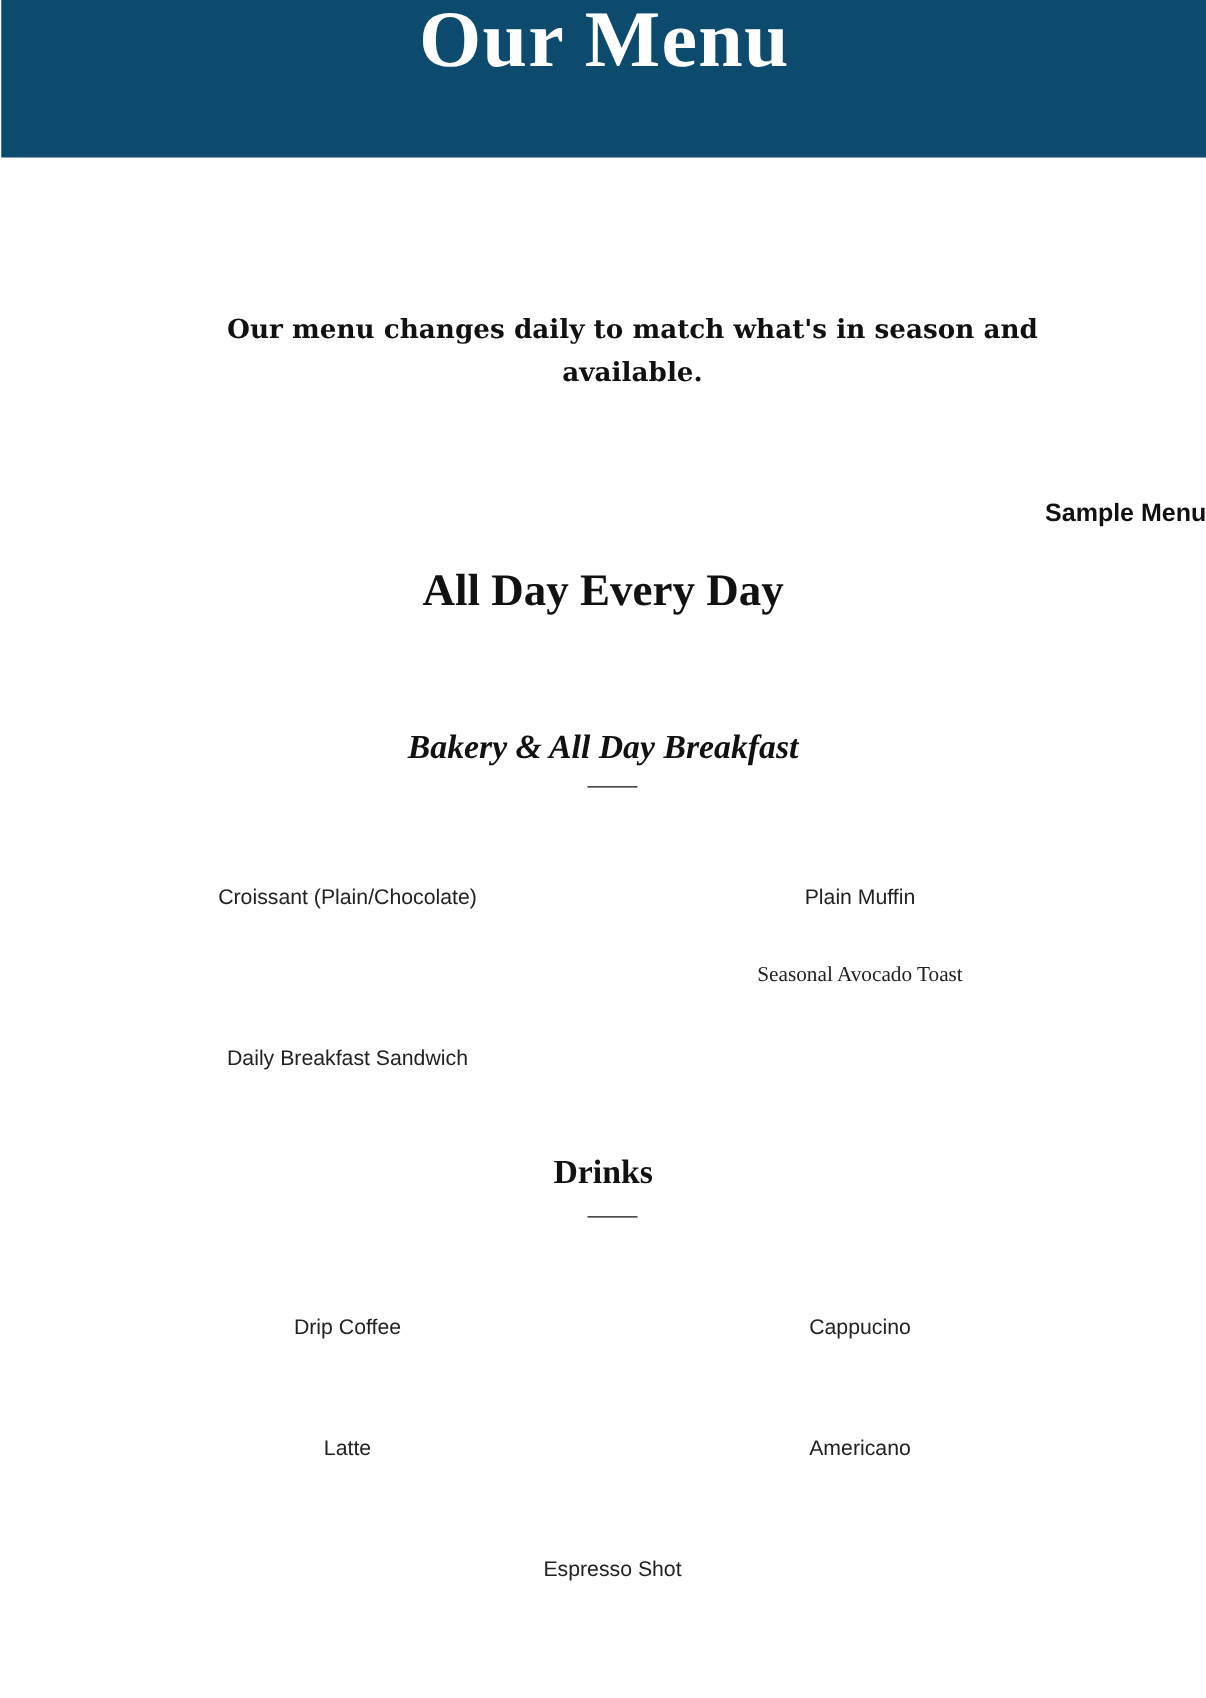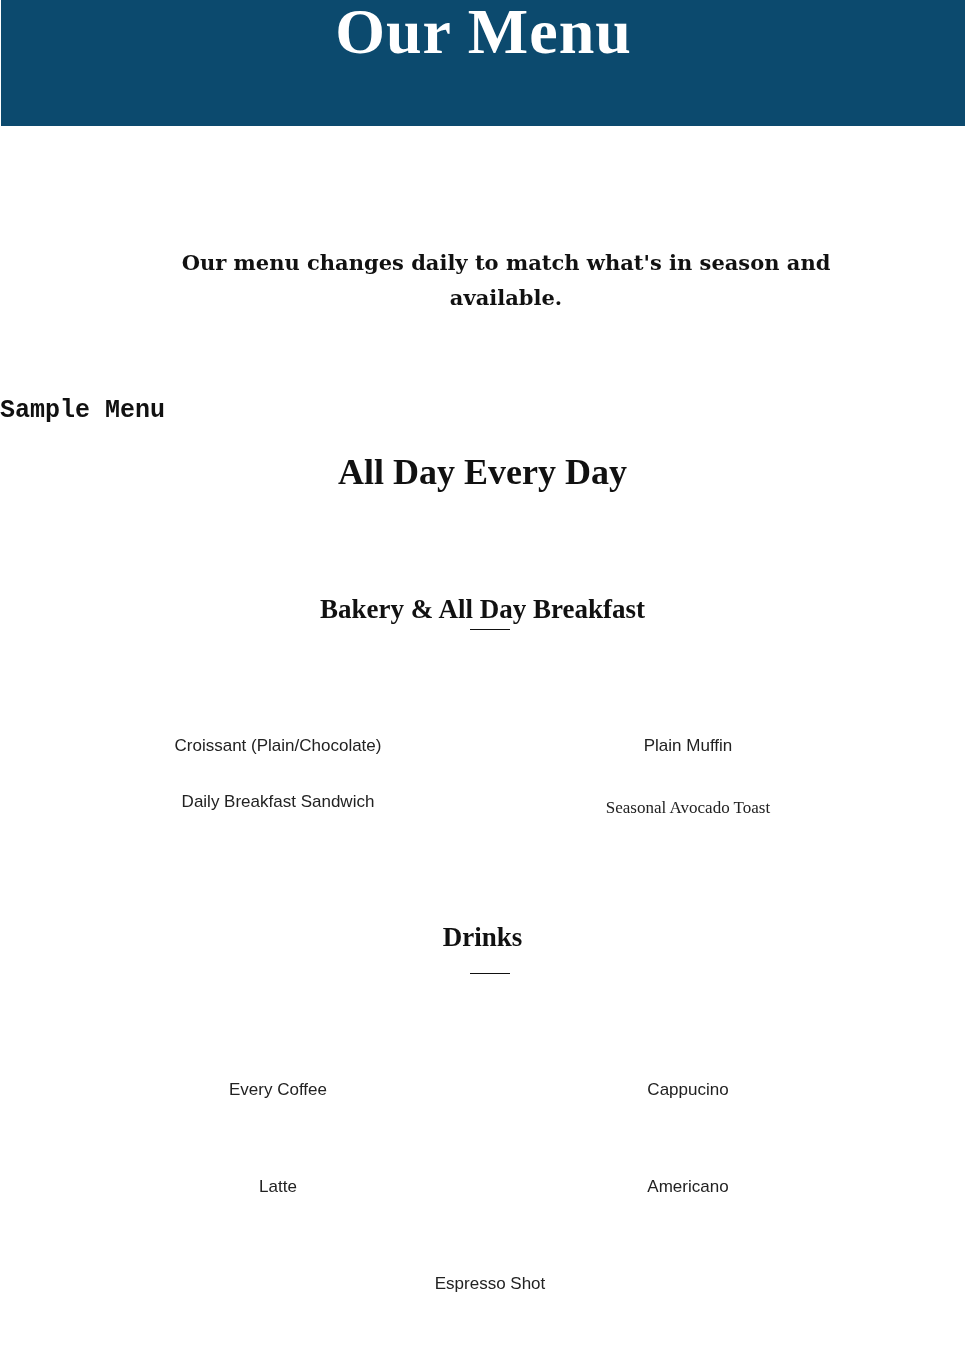--- a/index.html
+++ b/index.html
@@ -41,24 +41,24 @@
       font-family: "DejaVu Serif", "Liberation Serif", serif;
       font-weight: bold;
       font-size: 21px;
       line-height: 35px;
       color: #111111;
     }
     .sample-title {
       position: absolute;
       left: 0; right: 0;
       top: 388px;
-      text-align: left;
-      font-family: Liberation Mono, monospace;
+      text-align: right;
+      font-family: Liberation Sans, sans-serif;
       font-weight: bold;
-      font-size: 25px;
+      font-size: 20px;
       line-height: 46px;
       color: #111111;
     }
     .sample-sub {
       position: absolute;
       left: 0; right: 0;
       top: 448px;
       text-align: center;
       font-family: "Liberation Serif", "DejaVu Serif", serif;
       font-size: 36px;
@@ -82,48 +82,47 @@
       border-top: 1.5px solid #111111;
     }
     .item {
       position: absolute;
       text-align: center;
       font-family: "Liberation Sans", "DejaVu Sans", sans-serif;
       font-size: 17px;
       line-height: 22px;
       color: #222222;
       width: 340px;
-      margin-top: 28px;
     }
     .col-left { left: 108px; }
     .col-right { left: 518px; }
     .col-center { left: 320px; }
   </style>
 </head>
 <body>
 
 <header class="hero">
   <h1 class="hero-title" style="margin:0;">Our Menu</h1>
 </header>
 
 <p class="intro" style="margin:16px;">Our menu changes daily to match what's in season and available.</p>
 
 <h2 class="sample-title" style="margin:0;">Sample Menu</h2>
 <h3 class="sample-sub" style="margin:0;">All Day Every Day</h3>
 
 <section>
-  <h4 class="section-title" style="top:575px; margin:16px;">Bakery &amp; All Day Breakfast</h4>
+  <h4 class="section-title" style="top:575px; margin:4px;font-style:italic;">Bakery &amp; All Day Breakfast</h4>
   <div class="section-rule" style="top:629px;"></div>
   <div class="item col-left" style="top:707px;">Croissant (Plain/Chocolate)</div>
   <div class="item col-right" style="top:707px;">Plain Muffin</div>
-  <div class="item col-left" style="top:763px;">Daily Breakfast Sandwich</div>
+  <div class="item col-left" style="top:836px;">Daily Breakfast Sandwich</div>
   <div class="item col-right" style="top:769px;font-family:Liberation Serif, serif;">Seasonal Avocado Toast</div>
 </section>
 
 <section>
   <h4 class="section-title" style="top:919px; margin:0;">Drinks</h4>
   <div class="section-rule" style="top:973px;"></div>
-  <div class="item col-left" style="top:1051px;">Every Coffee</div>
+  <div class="item col-left" style="top:1051px;">Drip Coffee</div>
   <div class="item col-right" style="top:1051px;">Cappucino</div>
   <div class="item col-left" style="top:1148px;">Latte</div>
   <div class="item col-right" style="top:1148px;">Americano</div>
   <div class="item col-center" style="top:1245px;">Espresso Shot</div>
 </section>
 
 </body></html>

